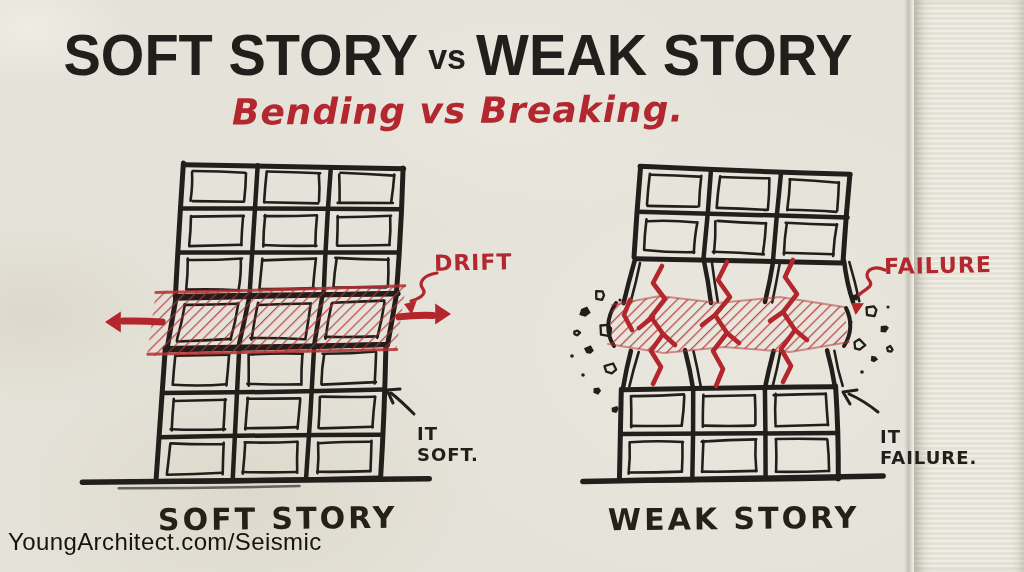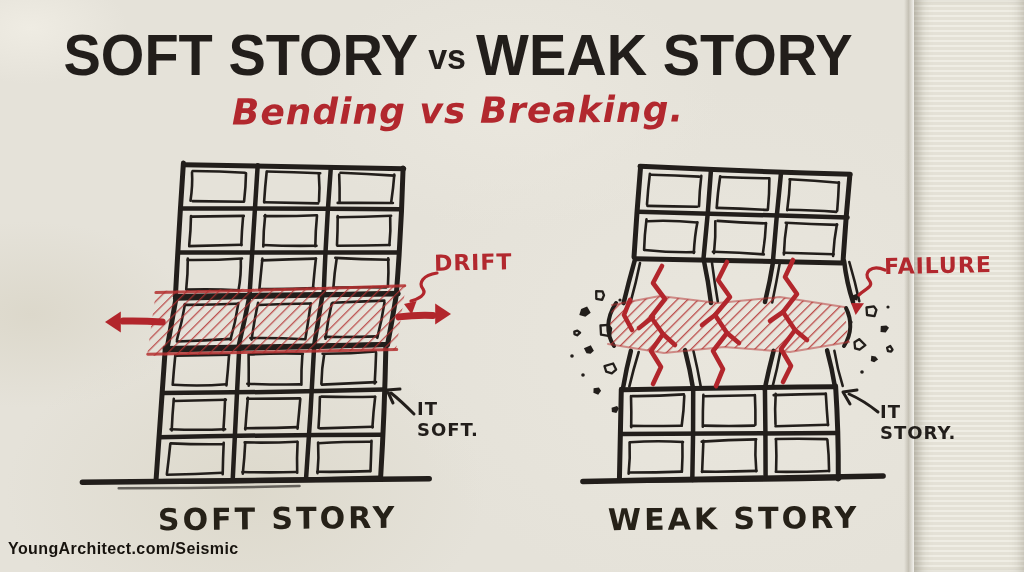--- a/index.html
+++ b/index.html
@@ -37,32 +37,32 @@
     font-size:36px;color:#b2282e;letter-spacing:1px;transform:rotate(-.4deg);
   }
   .callout{
     font-family:"DejaVu Sans",sans-serif;font-weight:700;font-size:22px;
     color:#b2282e;letter-spacing:1px;
   }
   .callout.drift{left:434px;top:250px;transform:rotate(-1deg);}
   .callout.failure{left:884px;top:253px;transform:rotate(-1deg);}
   .note{
     font-family:"DejaVu Sans",sans-serif;font-weight:600;font-size:18px;
-    color:#221e1b;line-height:21px;letter-spacing:1px;white-space:nowrap;position:absolute;
+    color:#221e1b;line-height:21px;letter-spacing:1px;white-space:nowrap;position:absolute;margin-top:25px;
   }
   .note.bends{left:417px;top:398px;}
   .note.breaks{left:880px;top:401px;}
   .caption{
     position:absolute;font-family:"DejaVu Sans",sans-serif;font-weight:600;
     font-size:30px;color:#262118;letter-spacing:3px;text-align:center;white-space:nowrap;
   }
   .caption.soft{left:158px;top:501px;width:230px;transform:rotate(-.6deg);}
   .caption.weak{left:608px;top:501px;width:250px;transform:rotate(-.6deg);}
   .watermark{
-    left:8px;top:540px;font-weight:700;font-size:16px;color:#17130e;letter-spacing:.4px;
+    left:8px;top:528px;font-weight:400;font-size:24px;color:#17130e;letter-spacing:.4px;
   }
 </style>
 </head>
 <body>
 
 <div class="stage">
 
   <div class="edge-fold"></div>
   <div class="edge-ribbed"></div>
 
@@ -341,20 +341,20 @@
 
   <div class="txt callout drift">DRIFT</div>
   <div class="txt callout failure">FAILURE</div>
 
   <div class="note bends">
     <div>IT</div>
     <div>SOFT.</div>
   </div>
   <div class="note breaks">
     <div>IT</div>
-    <div>STORY.</div>
+    <div>FAILURE.</div>
   </div>
 
   <div class="caption soft">SOFT STORY</div>
   <div class="caption weak">WEAK STORY</div>
 
   <div class="txt watermark">YoungArchitect.com/Seismic</div>
 </div>
 
 </body></html>

